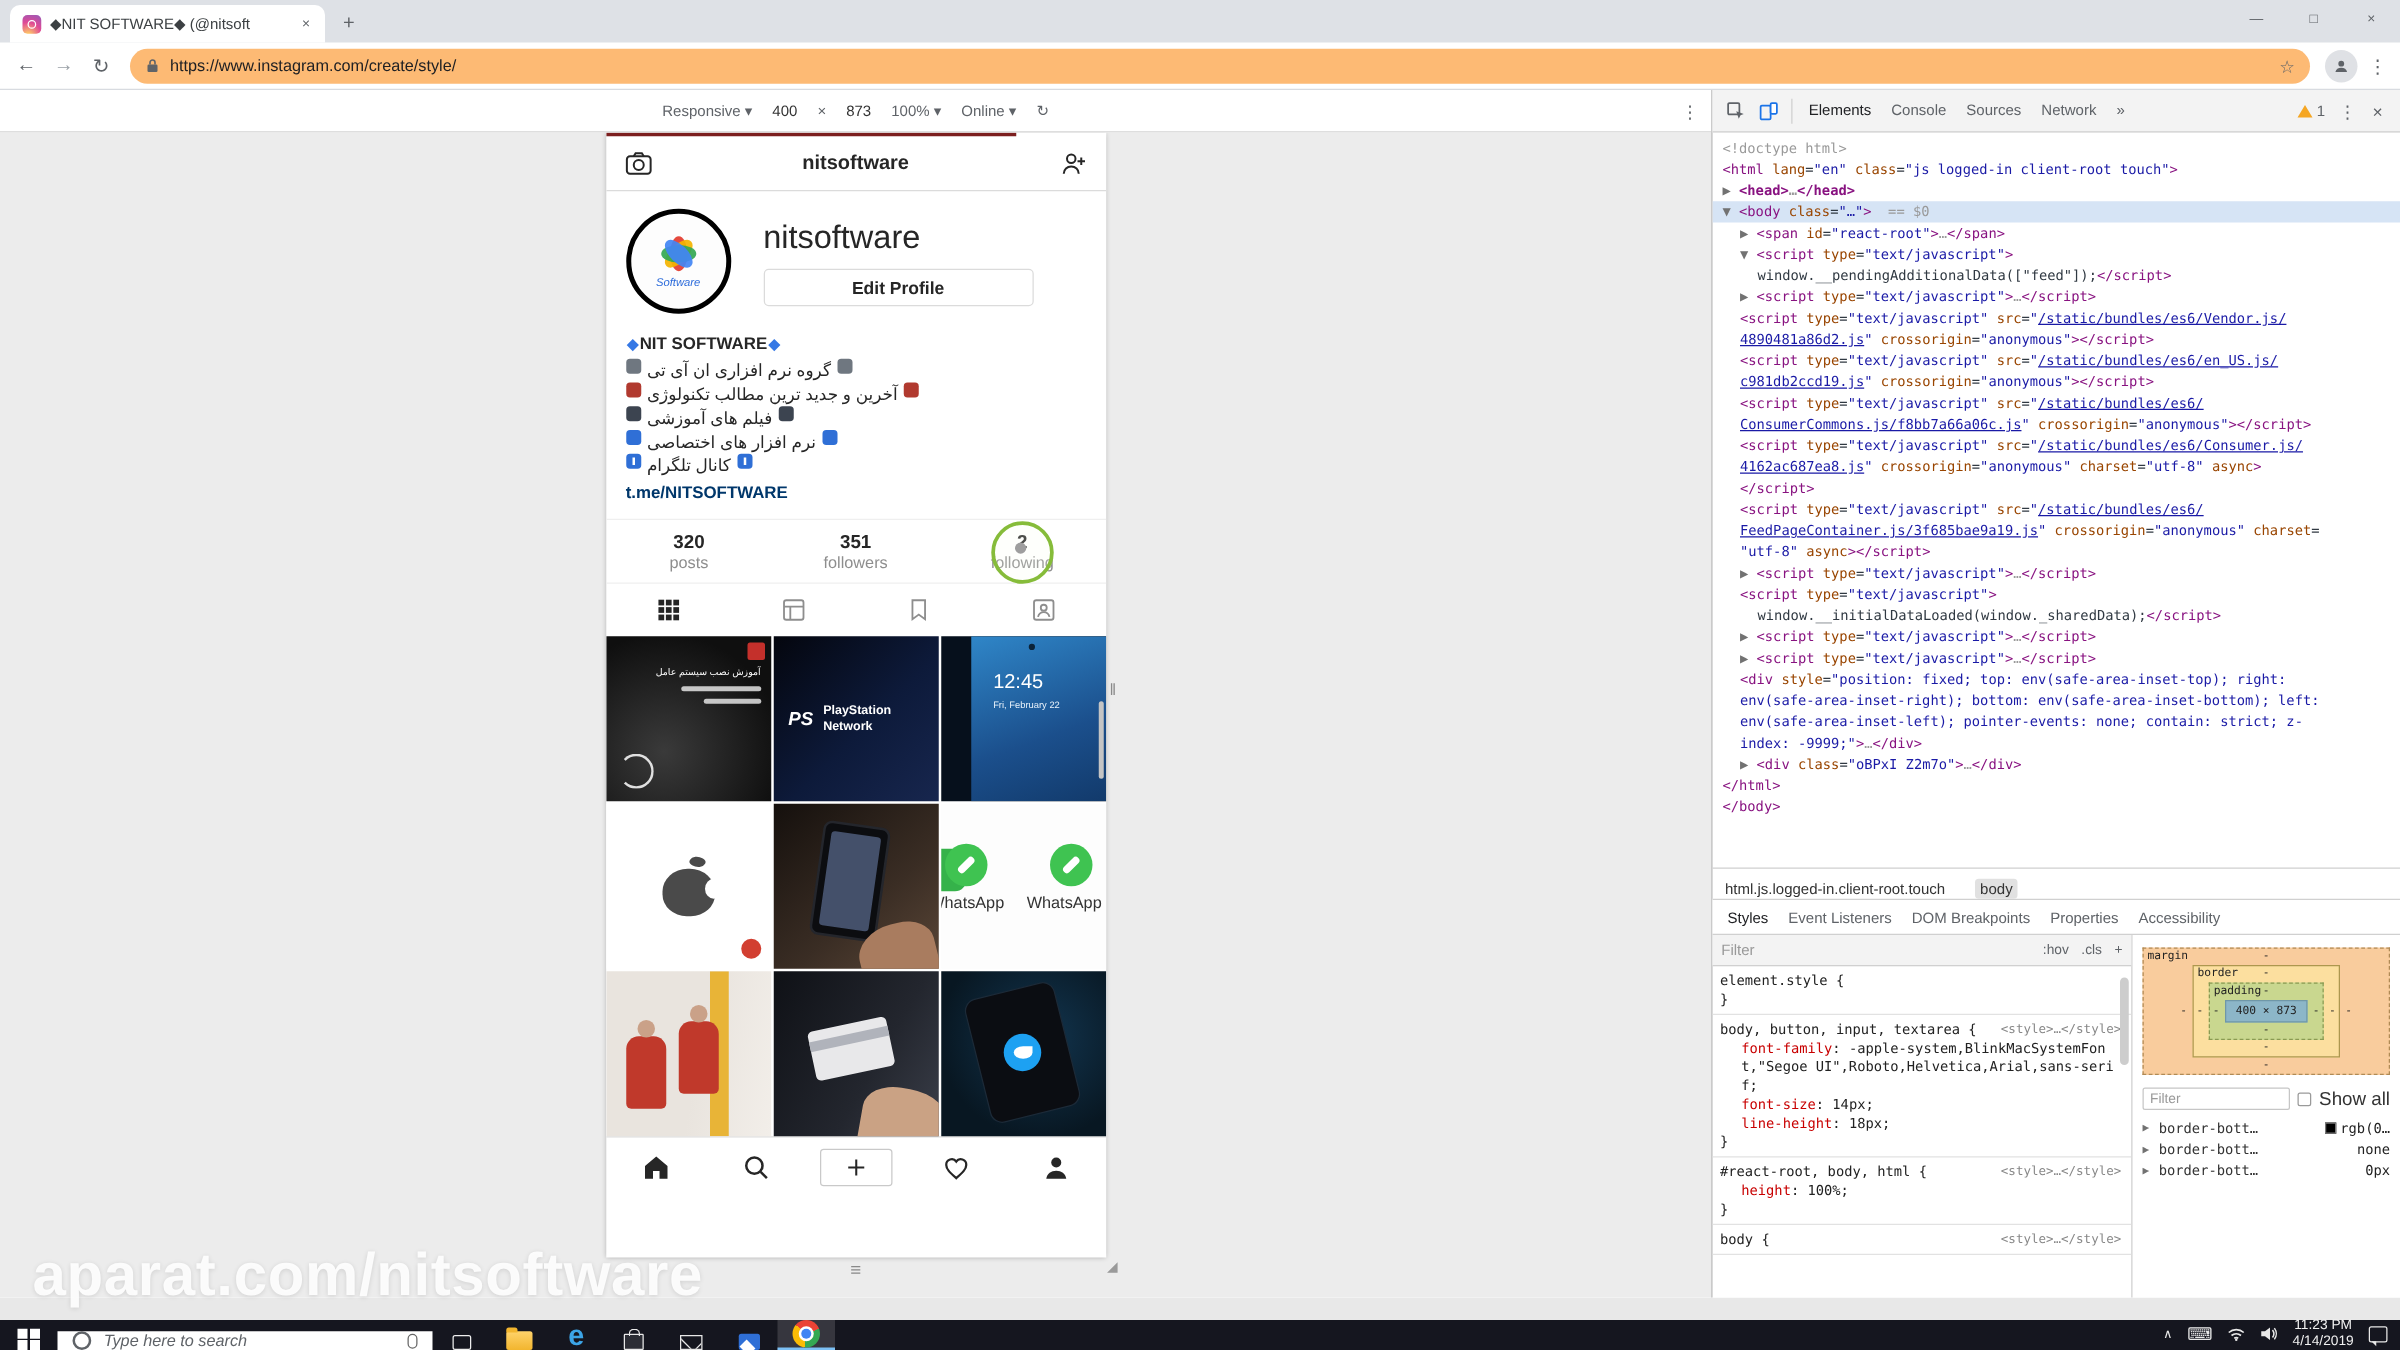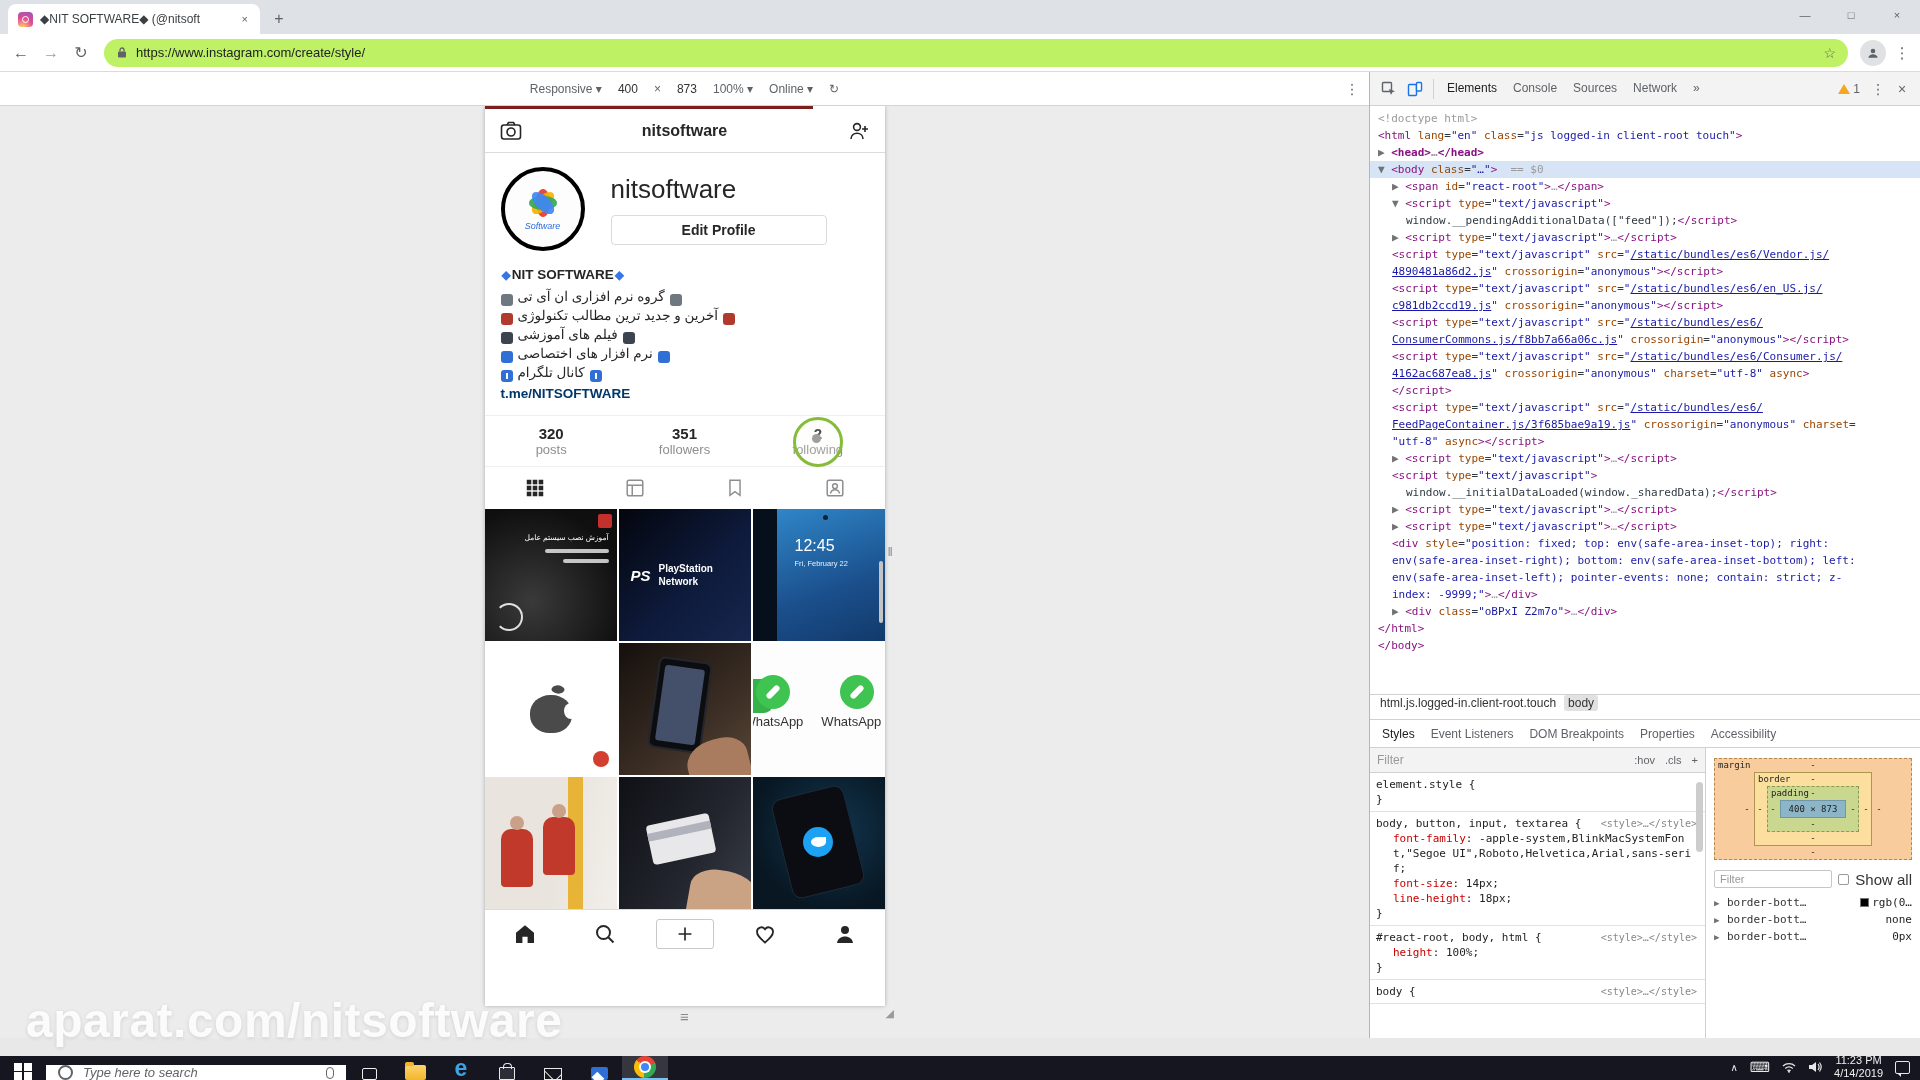--- a/index.html
+++ b/index.html
@@ -12,21 +12,21 @@
 .favicon{width:15px;height:15px;border-radius:4px;background:radial-gradient(circle at 30% 110%,#fdc468 10%,#df4996 55%,#9b59b6 95%);position:relative;flex:none}
 .favicon::after{content:'';position:absolute;left:4px;top:4px;width:5px;height:5px;border:1.4px solid #fff;border-radius:50%}
 .tab-title{flex:1;font-size:12px;color:#3c4043;white-space:nowrap;overflow:hidden}
 .tab-close{font-size:11px;color:#5f6368;flex:none;padding:0 2px;cursor:default}
 .newtab{width:26px;height:26px;display:flex;align-items:center;justify-content:center;color:#5f6368;font-size:16px;margin:0 0 2px 6px}
 .wincontrols{position:absolute;right:0;top:0;height:30px;display:flex}
 .wincontrols span{width:46px;height:30px;display:flex;align-items:center;justify-content:center;color:#5f6368;font-size:11px}
 .toolbar{height:38px;background:#fff;display:flex;align-items:center;padding:0 6px;border-bottom:1px solid #d8dbe0}
 .navbtn{width:30px;height:30px;display:flex;align-items:center;justify-content:center;font-size:16px;color:#5f6368}
 .navbtn.fwd{color:#9aa0a6}
-.omnibox{flex:1;height:28px;background:#bef264;border-radius:14px;display:flex;align-items:center;padding:0 12px;margin:0 8px;gap:8px}
+.omnibox{flex:1;height:28px;background:#fdba74;border-radius:14px;display:flex;align-items:center;padding:0 12px;margin:0 8px;gap:8px}
 .url{font-size:13px;color:#202124;flex:1;white-space:nowrap;overflow:hidden}
 .star{font-size:14px;color:#5f6368}
 .avatarbtn{width:26px;height:26px;border-radius:50%;background:#dfe1e5;display:flex;align-items:center;justify-content:center;margin:0 4px}
 .kebab{width:24px;height:28px;display:flex;align-items:center;justify-content:center;color:#5f6368;font-size:15px;letter-spacing:0}
 
 .content{position:absolute;top:72px;left:0;right:0;bottom:0;display:flex}
 .page-region{width:1369px;display:flex;flex-direction:column;overflow:hidden}
 .device-toolbar{height:34px;background:#fff;border-bottom:1px solid #d4d4d4;display:flex;align-items:center;justify-content:center;gap:16px;font-size:12px;color:#5f6368;position:relative}
 .dtb-dim{color:#333}
 .dtb-menu{position:absolute;right:10px;color:#5f6368;font-size:14px}
@@ -49,21 +49,21 @@
 .pin i:nth-child(2){background:#f4b400;transform:translate(-50%,-50%) rotate(45deg)}
 .pin i:nth-child(3){background:#34a853;transform:translate(-50%,-50%) rotate(90deg)}
 .pin i:nth-child(4){background:#4285f4;transform:translate(-50%,-50%) rotate(135deg)}
 .logo-text{font-size:9px;font-style:italic;color:#2d6cdb;margin-top:2px}
 .ig-profile-right{display:flex;flex-direction:column;gap:10px}
 .ig-username{font-size:26px;font-weight:300;color:#262626}
 .ig-edit{width:216px;height:30px;background:#fff;border:1px solid #dbdbdb;border-radius:4px;font-size:14px;font-weight:bold;color:#262626;font-family:"Liberation Sans",sans-serif}
 .ig-bio{padding:0 16px 12px;font-size:13.5px;line-height:19px}
 .bio-title{font-weight:bold;margin-bottom:2px}
 .dia{color:#3578e5;font-size:12px;margin:0 1px}
-.bio-line{display:flex;align-items:flex-end;gap:5px}
+.bio-line{display:flex;align-items:flex-start;gap:5px}
 .bio-text{direction:rtl}
 .chip{width:12px;height:12px;border-radius:3px;flex:none;display:inline-block}
 .laptop-emoji{background:#6f7780}
 .satchel-emoji{background:#b13a2f}
 .movie-camera-emoji{background:#3c4450}
 .blue-book-emoji{background:#2f6fd6}
 .information-emoji{background:#2f6fd6;position:relative}
 .information-emoji::after{content:'';position:absolute;left:5px;top:3px;width:2px;height:6px;background:#fff}
 .bio-link{font-weight:bold;color:#00376b;margin-top:2px}
 .ig-stats{display:flex;border-top:1px solid #efefef;border-bottom:1px solid #efefef;padding:9px 0}
@@ -132,21 +132,21 @@
 .dt-tab.active{color:#202124}
 .dt-spacer{flex:1}
 .dt-warn{display:flex;align-items:center;gap:3px;color:#5f6368;padding:0 6px}
 .warn-tri{width:0;height:0;border-left:6px solid transparent;border-right:6px solid transparent;border-bottom:10px solid #f5a623;display:inline-block}
 .dt-kebab,.dt-close{width:24px;text-align:center;color:#5f6368;font-size:14px}
 .dt-elements{flex:1;min-height:0;overflow:hidden;font-family:"DejaVu Sans Mono",monospace;font-size:11px;padding-top:4px}
 .dt-line{height:17px;line-height:17px;white-space:pre;overflow:hidden}
 .dt-selected{background:#d6e4f5}
 .c-g{color:#9a9a9a}.c-t{color:#881280}.c-a{color:#994500}.c-v{color:#1a1aa6}
 .c-l{color:#1a1aa6;text-decoration:underline}.c-k{color:#303942}.c-r{color:#727272}
-.dt-crumbs{height:25px;border-top:1px solid #d0d0d0;display:flex;align-items:flex-start;padding:0 6px;gap:4px;flex:none;color:#333}
+.dt-crumbs{height:25px;border-top:1px solid #d0d0d0;display:flex;align-items:flex-end;padding:0 6px;gap:20px;flex:none;color:#333}
 .crumb{padding:1px 4px}
 .crumb.sel{background:#e1e1e1;border-radius:3px}
 .dt-sidetabs{height:29px;border-top:1px solid #d0d0d0;border-bottom:1px solid #d0d0d0;display:flex;align-items:center;padding:0 4px;flex:none;background:#fff}
 .dt-sidetab{padding:0 8px;color:#5f6368;line-height:28px}
 .dt-sidetab.active{color:#202124}
 .dt-styles{height:290px;display:flex;flex:none}
 .st-left{width:336px;border-right:1px solid #d0d0d0;display:flex;flex-direction:column;position:relative}
 .st-filterbar{height:25px;background:#f3f3f3;border-bottom:1px solid #d0d0d0;display:flex;align-items:center;padding:0 7px;gap:10px;flex:none}
 .st-filter-ph{color:#999;flex:1}
 .st-tog{color:#5f6368;font-size:11px}

